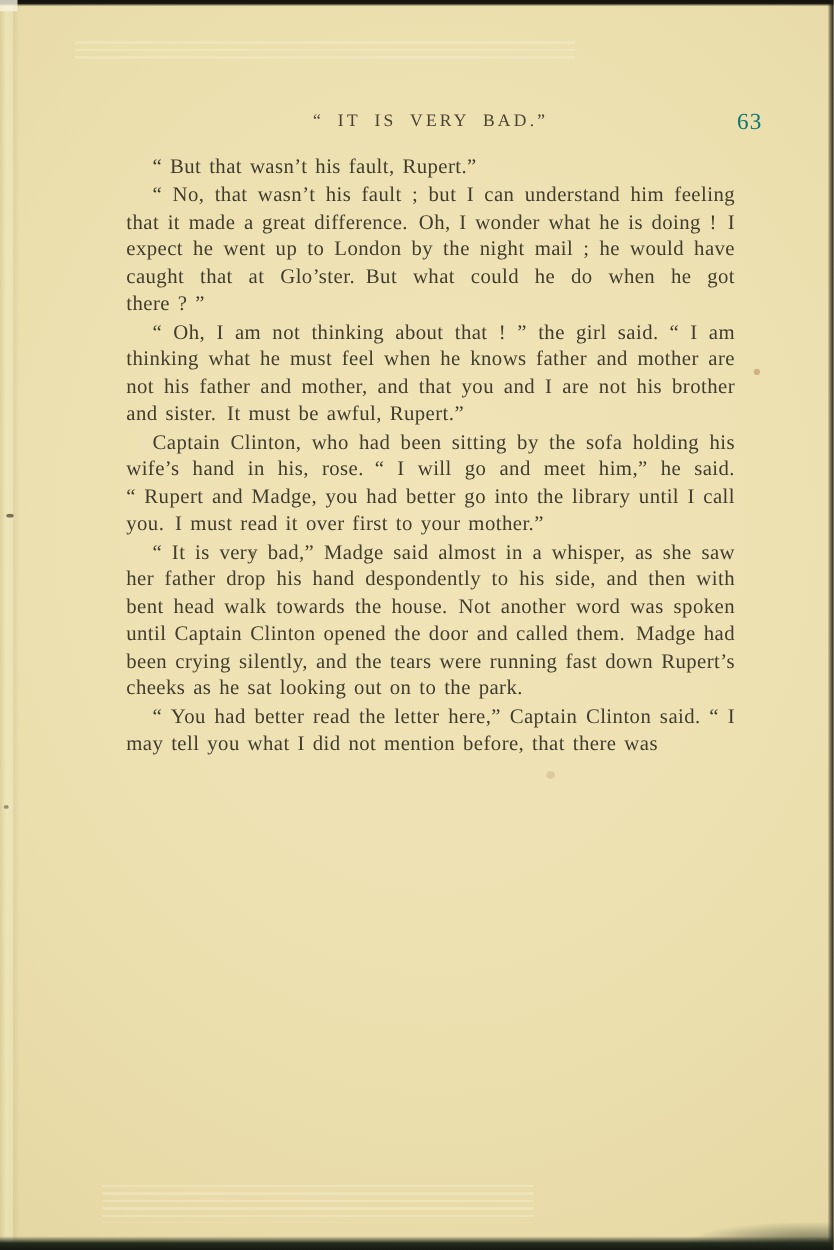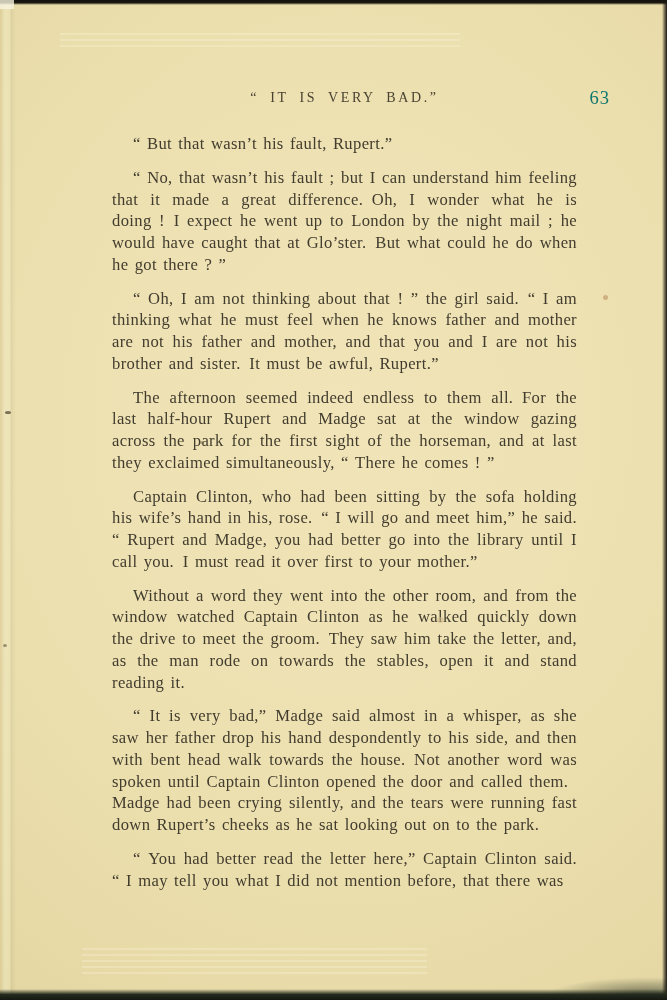--- a/index.html
+++ b/index.html
@@ -92,21 +92,21 @@
     position: absolute;
     top: 121px; left: 100px; width: 489px;
     font-size: 16.6px;
     line-height: 21.75px;
     color: #423c2e;
     text-align: justify;
     letter-spacing: 0.35px;
     word-spacing: 1.8px;
   }
   .text-block p {
-    margin: 12px;
+    margin: 1px;
     text-indent: 21px;
   }
 
   
   .speck { position: absolute; border-radius: 50%; }
   .speck.s1 { left: 5px;   top: 411px; width: 6px; height: 3px; background: rgba(92,82,60,0.8); }
   .speck.s2 { left: 200px; top: 441px; width: 4px; height: 3px; background: rgba(122,106,74,0.55); }
   .speck.s3 { left: 603px; top: 295px; width: 5px; height: 5px; background: rgba(170,120,74,0.45); }
   .speck.s4 { left: 437px; top: 617px; width: 7px; height: 6px; background: rgba(208,186,140,0.6); }
   .speck.s5 { left: 3px;   top: 644px; width: 4px; height: 3px; background: rgba(100,90,66,0.6); }
@@ -123,23 +123,21 @@
 
   <div class="page-header">
     <span class="running-title">“&nbsp;IT IS VERY BAD.”</span>
     <span class="page-number">63</span>
   </div>
 
   <div class="text-block">
     <p>“&nbsp;But that wasn’t his fault, Rupert.”</p>
     <p>“&nbsp;No, that wasn’t his fault&nbsp;; but I can understand him feeling that it made a great difference. Oh, I wonder what he is doing&nbsp;! I expect he went up to London by the night mail&nbsp;; he would have caught that at Glo’ster. But what could he do when he got there&nbsp;?&nbsp;”</p>
     <p>“&nbsp;Oh, I am not thinking about that&nbsp;!&nbsp;” the girl said. “&nbsp;I am thinking what he must feel when he knows father and mother are not his father and mother, and that you and I are not his brother and sister. It must be awful, Rupert.”</p>
-    <p>The afternoon seemed indeed endless to them all. For the last half-hour Rupert and Madge sat at the window gazing across the park for the first sight of the horseman, and at last they exclaimed simultaneously, “&nbsp;There he comes&nbsp;!&nbsp;”</p>
     <p>Captain Clinton, who had been sitting by the sofa holding his wife’s hand in his, rose. “&nbsp;I will go and meet him,” he said. “&nbsp;Rupert and Madge, you had better go into the library until I call you. I must read it over first to your mother.”</p>
-    <p>Without a word they went into the other room, and from the window watched Captain Clinton as he walked quickly down the drive to meet the groom. They saw him take the letter, and, as the man rode on towards the stables, open it and stand reading it.</p>
     <p>“&nbsp;It is very bad,” Madge said almost in a whisper, as she saw her father drop his hand despondently to his side, and then with bent head walk towards the house. Not another word was spoken until Captain Clinton opened the door and called them. Madge had been crying silently, and the tears were running fast down Rupert’s cheeks as he sat looking out on to the park.</p>
     <p>“&nbsp;You had better read the letter here,” Captain Clinton said. “&nbsp;I may tell you what I did not mention before, that there was</p>
   </div>
 
   <span class="speck s1"></span>
   <span class="speck s2"></span>
   <span class="speck s3"></span>
   <span class="speck s4"></span>
   <span class="speck s5"></span>
 

